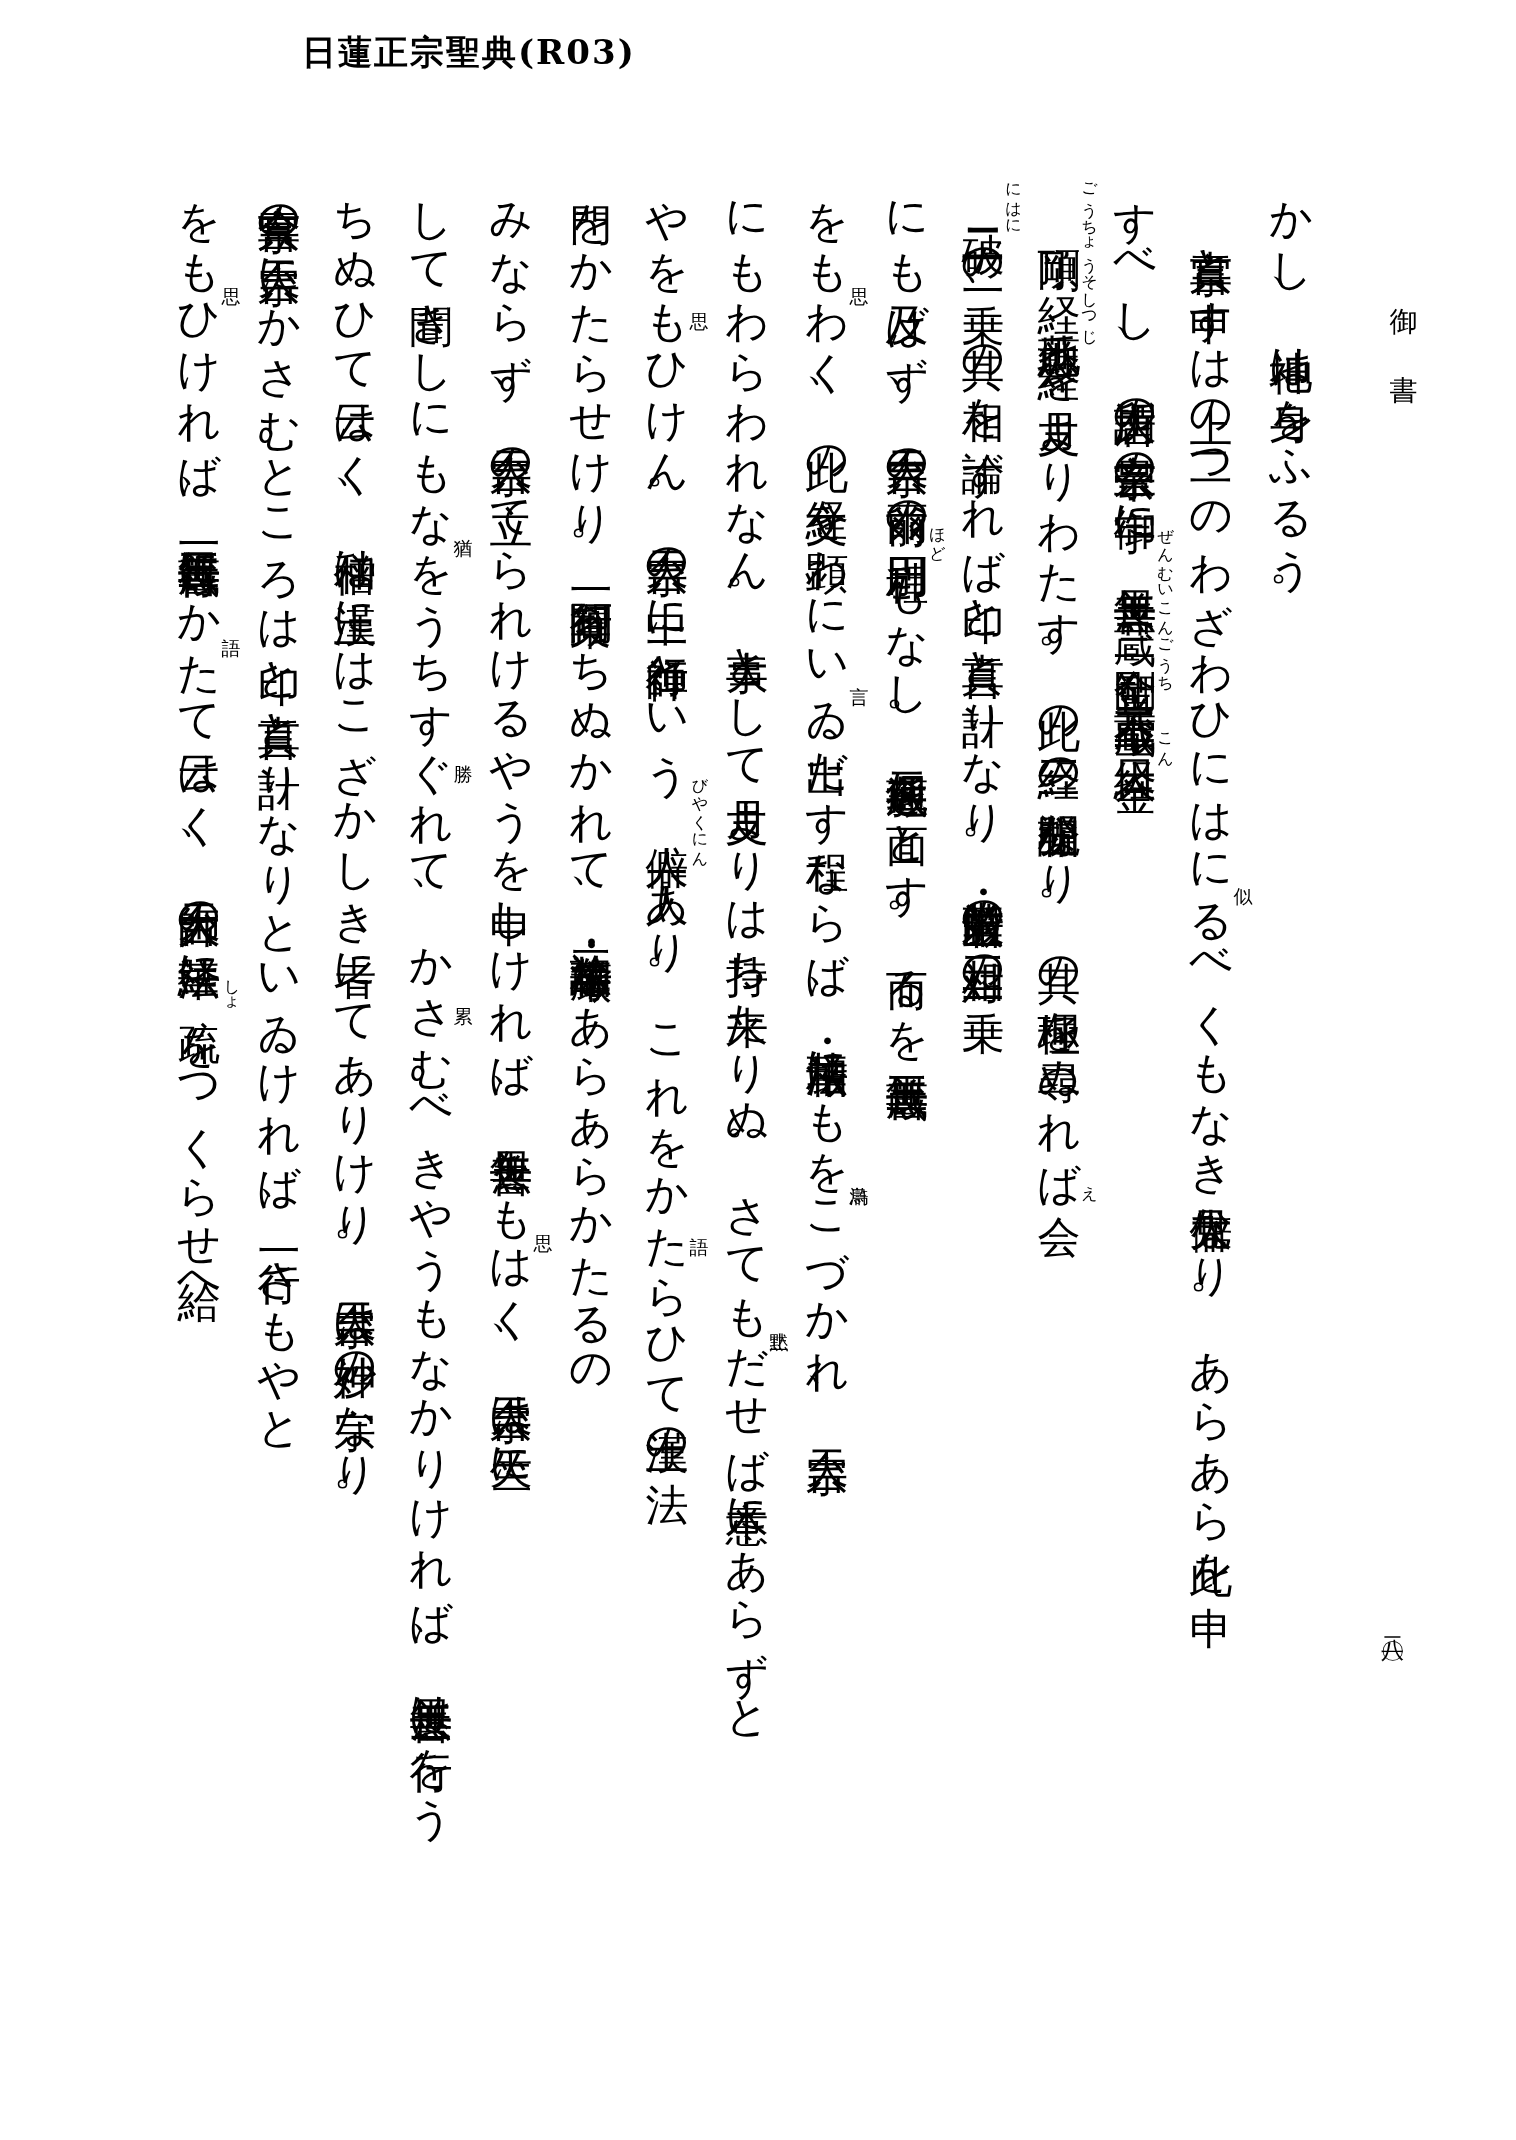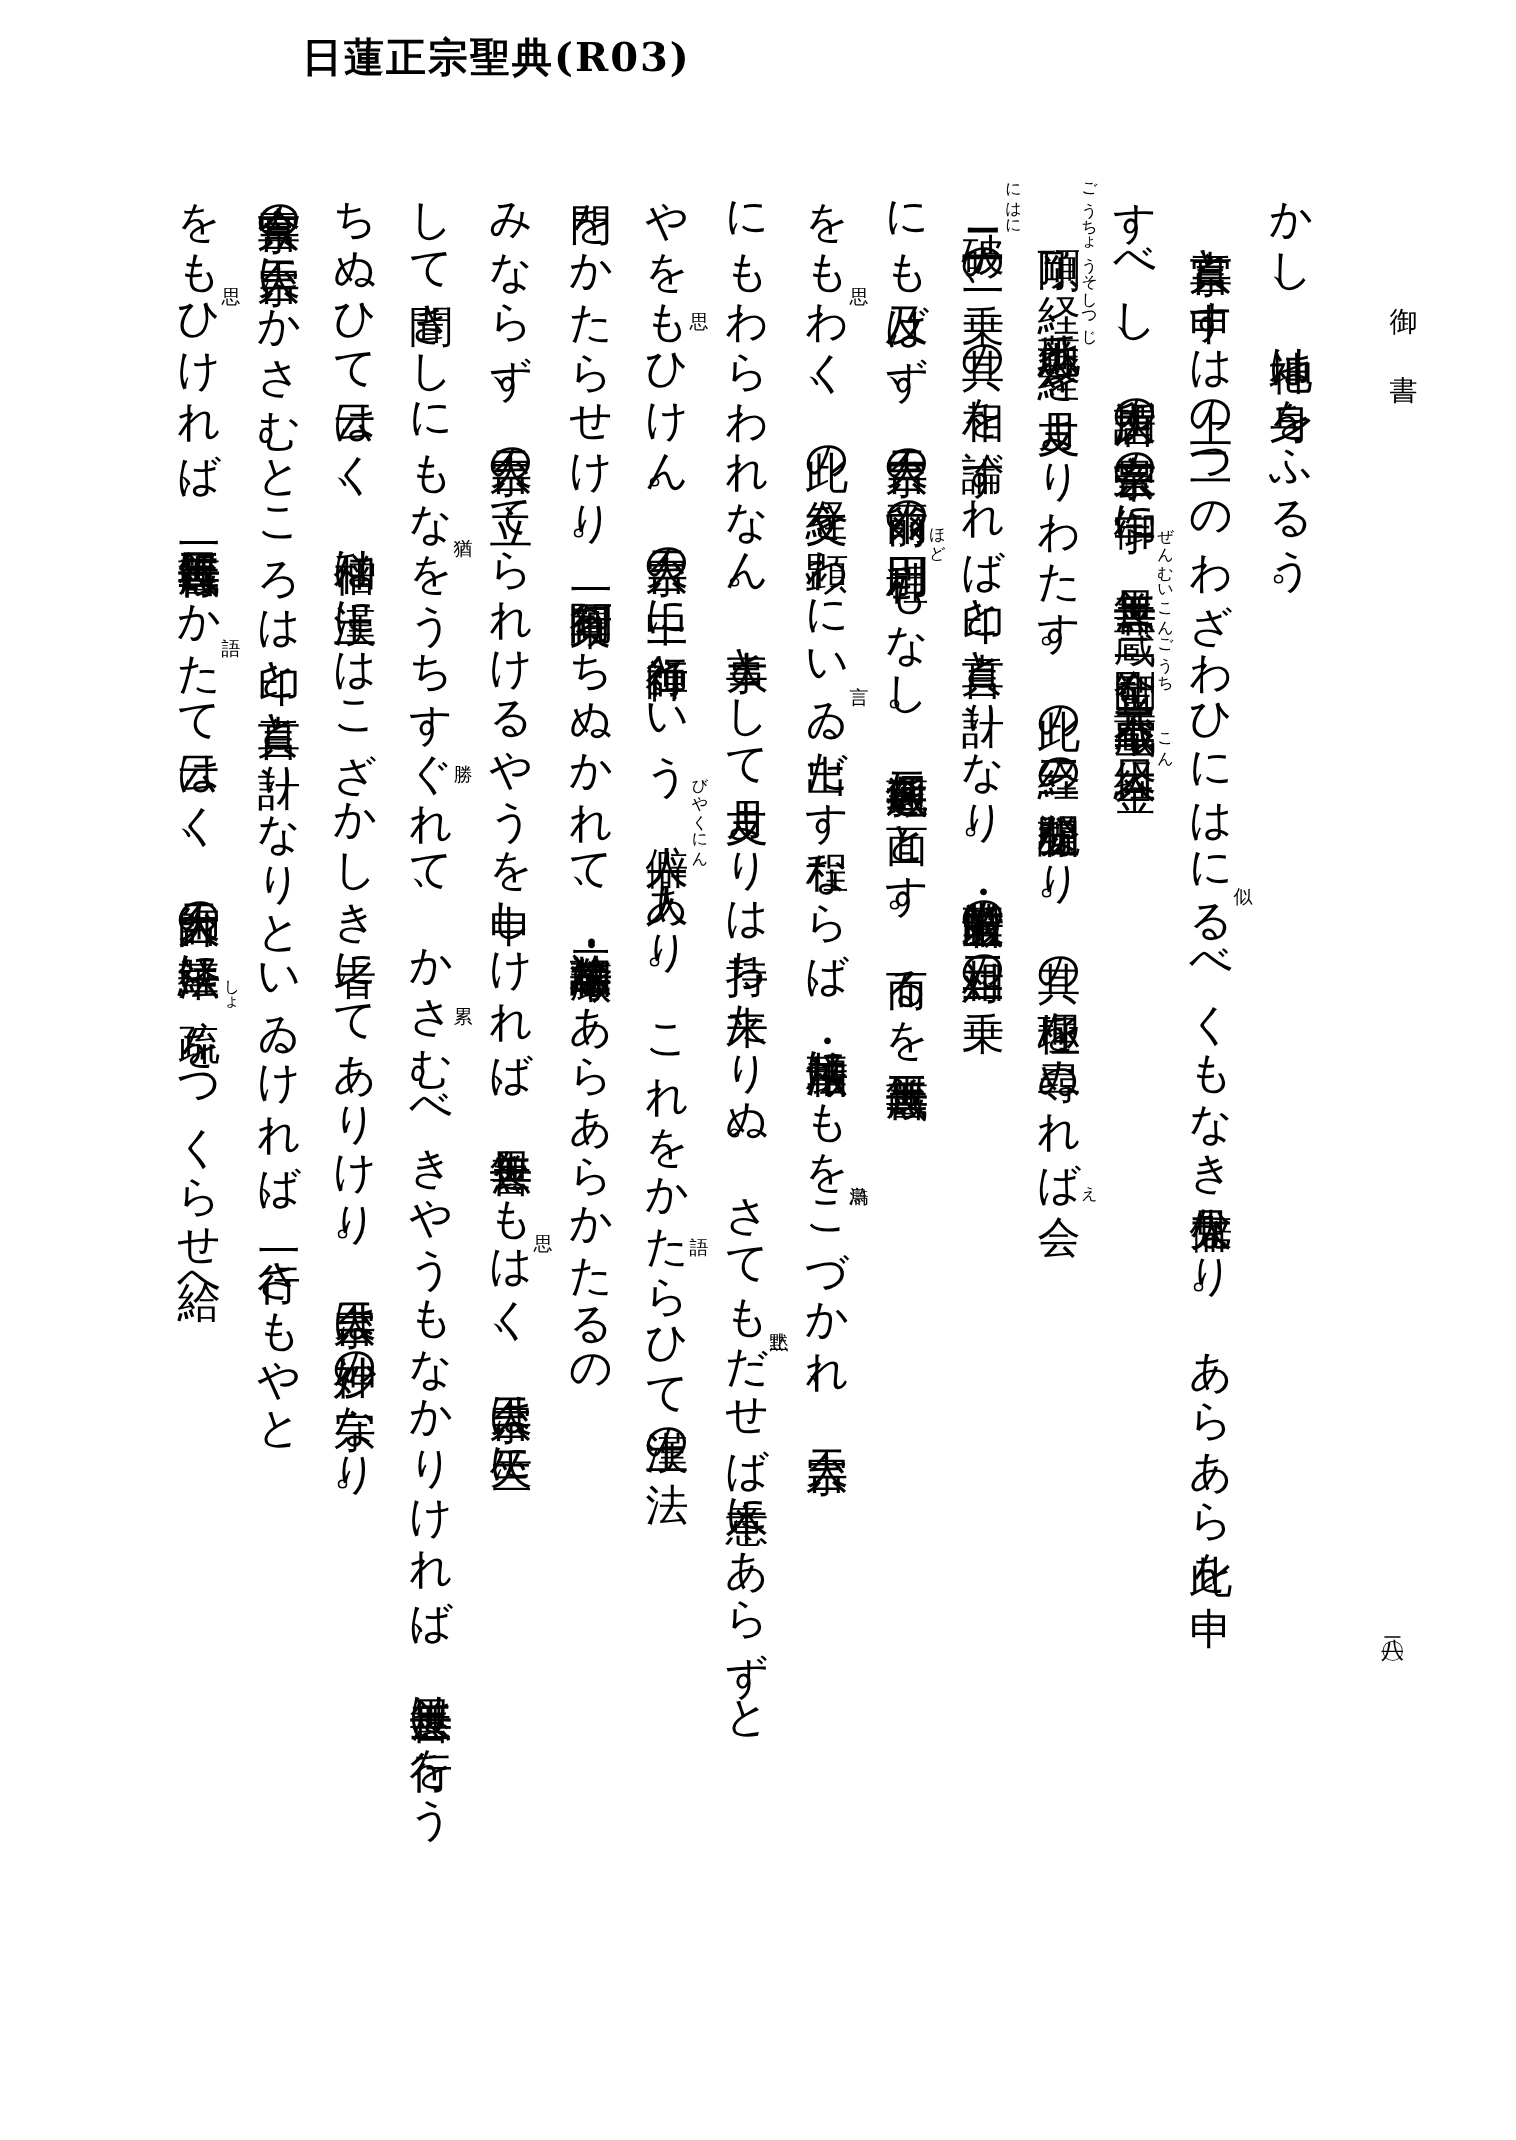--- a/index.html
+++ b/index.html
@@ -4,21 +4,21 @@
 <style>
   html,body{margin:0;padding:0;}
   body{
     width:1516px;height:2140px;position:relative;background:#ffffff;color:#000;
     font-family:"DejaVu Serif","Liberation Serif",serif;
     overflow:hidden;
   }
   .page{position:absolute;inset:0;}
   .header{
     position:absolute;left:302px;top:30px;
-    font-size:40px;letter-spacing:2px;font-weight:600;white-space:nowrap;
+    font-size:34px;letter-spacing:2px;font-weight:600;white-space:nowrap;
   }
   .section-label{
     position:absolute;left:1384px;top:286px;
     writing-mode:vertical-rl;text-orientation:mixed;
     font-size:28px;letter-spacing:68px;white-space:nowrap;
   }
   .folio{
     position:absolute;left:1378px;top:1620px;
     writing-mode:vertical-rl;text-orientation:mixed;
     font-size:23px;letter-spacing:1px;white-space:nowrap;

